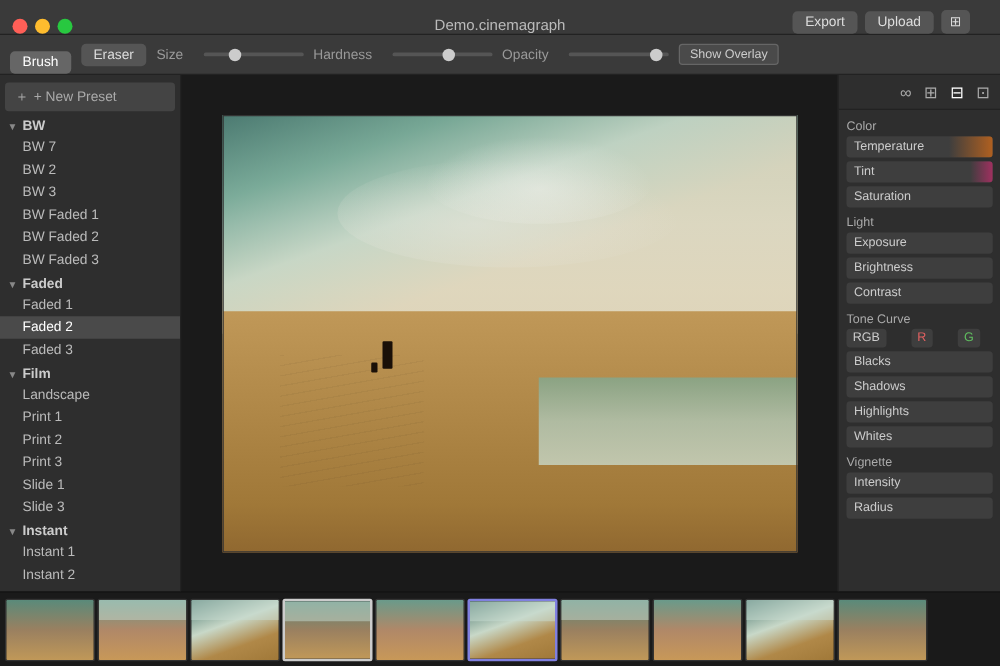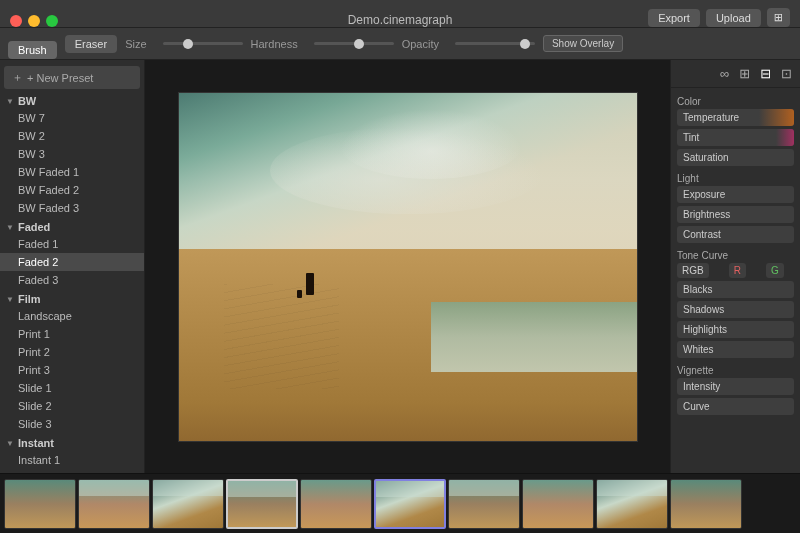--- a/index.html
+++ b/index.html
@@ -36,21 +36,21 @@
     }
     .dot-red { background: #ff5f57; }
     .dot-yellow { background: #febc2e; }
     .dot-green { background: #28c840; }
     .titlebar-title {
       font-size: 12px;
       color: #bbb;
     }
     .titlebar-actions {
       position: absolute;
-      right: 10px;
+      right: 24px;
       display: flex;
       gap: 6px;
       align-items: center;
     }
     .btn-title {
       background: #555;
       border: none;
       color: #ddd;
       padding: 3px 10px;
       border-radius: 4px;
@@ -445,21 +445,20 @@
 
     <div class="sidebar-section-header">
       <span class="triangle">▼</span>
       <span>Film</span>
     </div>
     <div class="sidebar-item">Landscape</div>
     <div class="sidebar-item">Print 1</div>
     <div class="sidebar-item">Print 2</div>
     <div class="sidebar-item">Print 3</div>
     <div class="sidebar-item">Slide 1</div>
-    <div class="sidebar-item">Slide 2</div>
     <div class="sidebar-item">Slide 3</div>
 
     <div class="sidebar-section-header">
       <span class="triangle">▼</span>
       <span>Instant</span>
     </div>
     <div class="sidebar-item">Instant 1</div>
     <div class="sidebar-item">Instant 2</div>
 
   </div>
@@ -533,21 +532,21 @@
       </div>
       <div class="panel-slider-row">
         <span class="panel-slider-label">Whites</span>
       </div>
 
       <div class="panel-section-label">Vignette</div>
       <div class="panel-slider-row">
         <span class="panel-slider-label">Intensity</span>
       </div>
       <div class="panel-slider-row">
-        <span class="panel-slider-label">Curve</span>
+        <span class="panel-slider-label">Radius</span>
       </div>
     </div>
   </div>
 </div>
 
 <div class="filmstrip">
   <div class="filmstrip-frame">
     <div class="frame-bg"></div>
   </div>
   <div class="filmstrip-frame">

